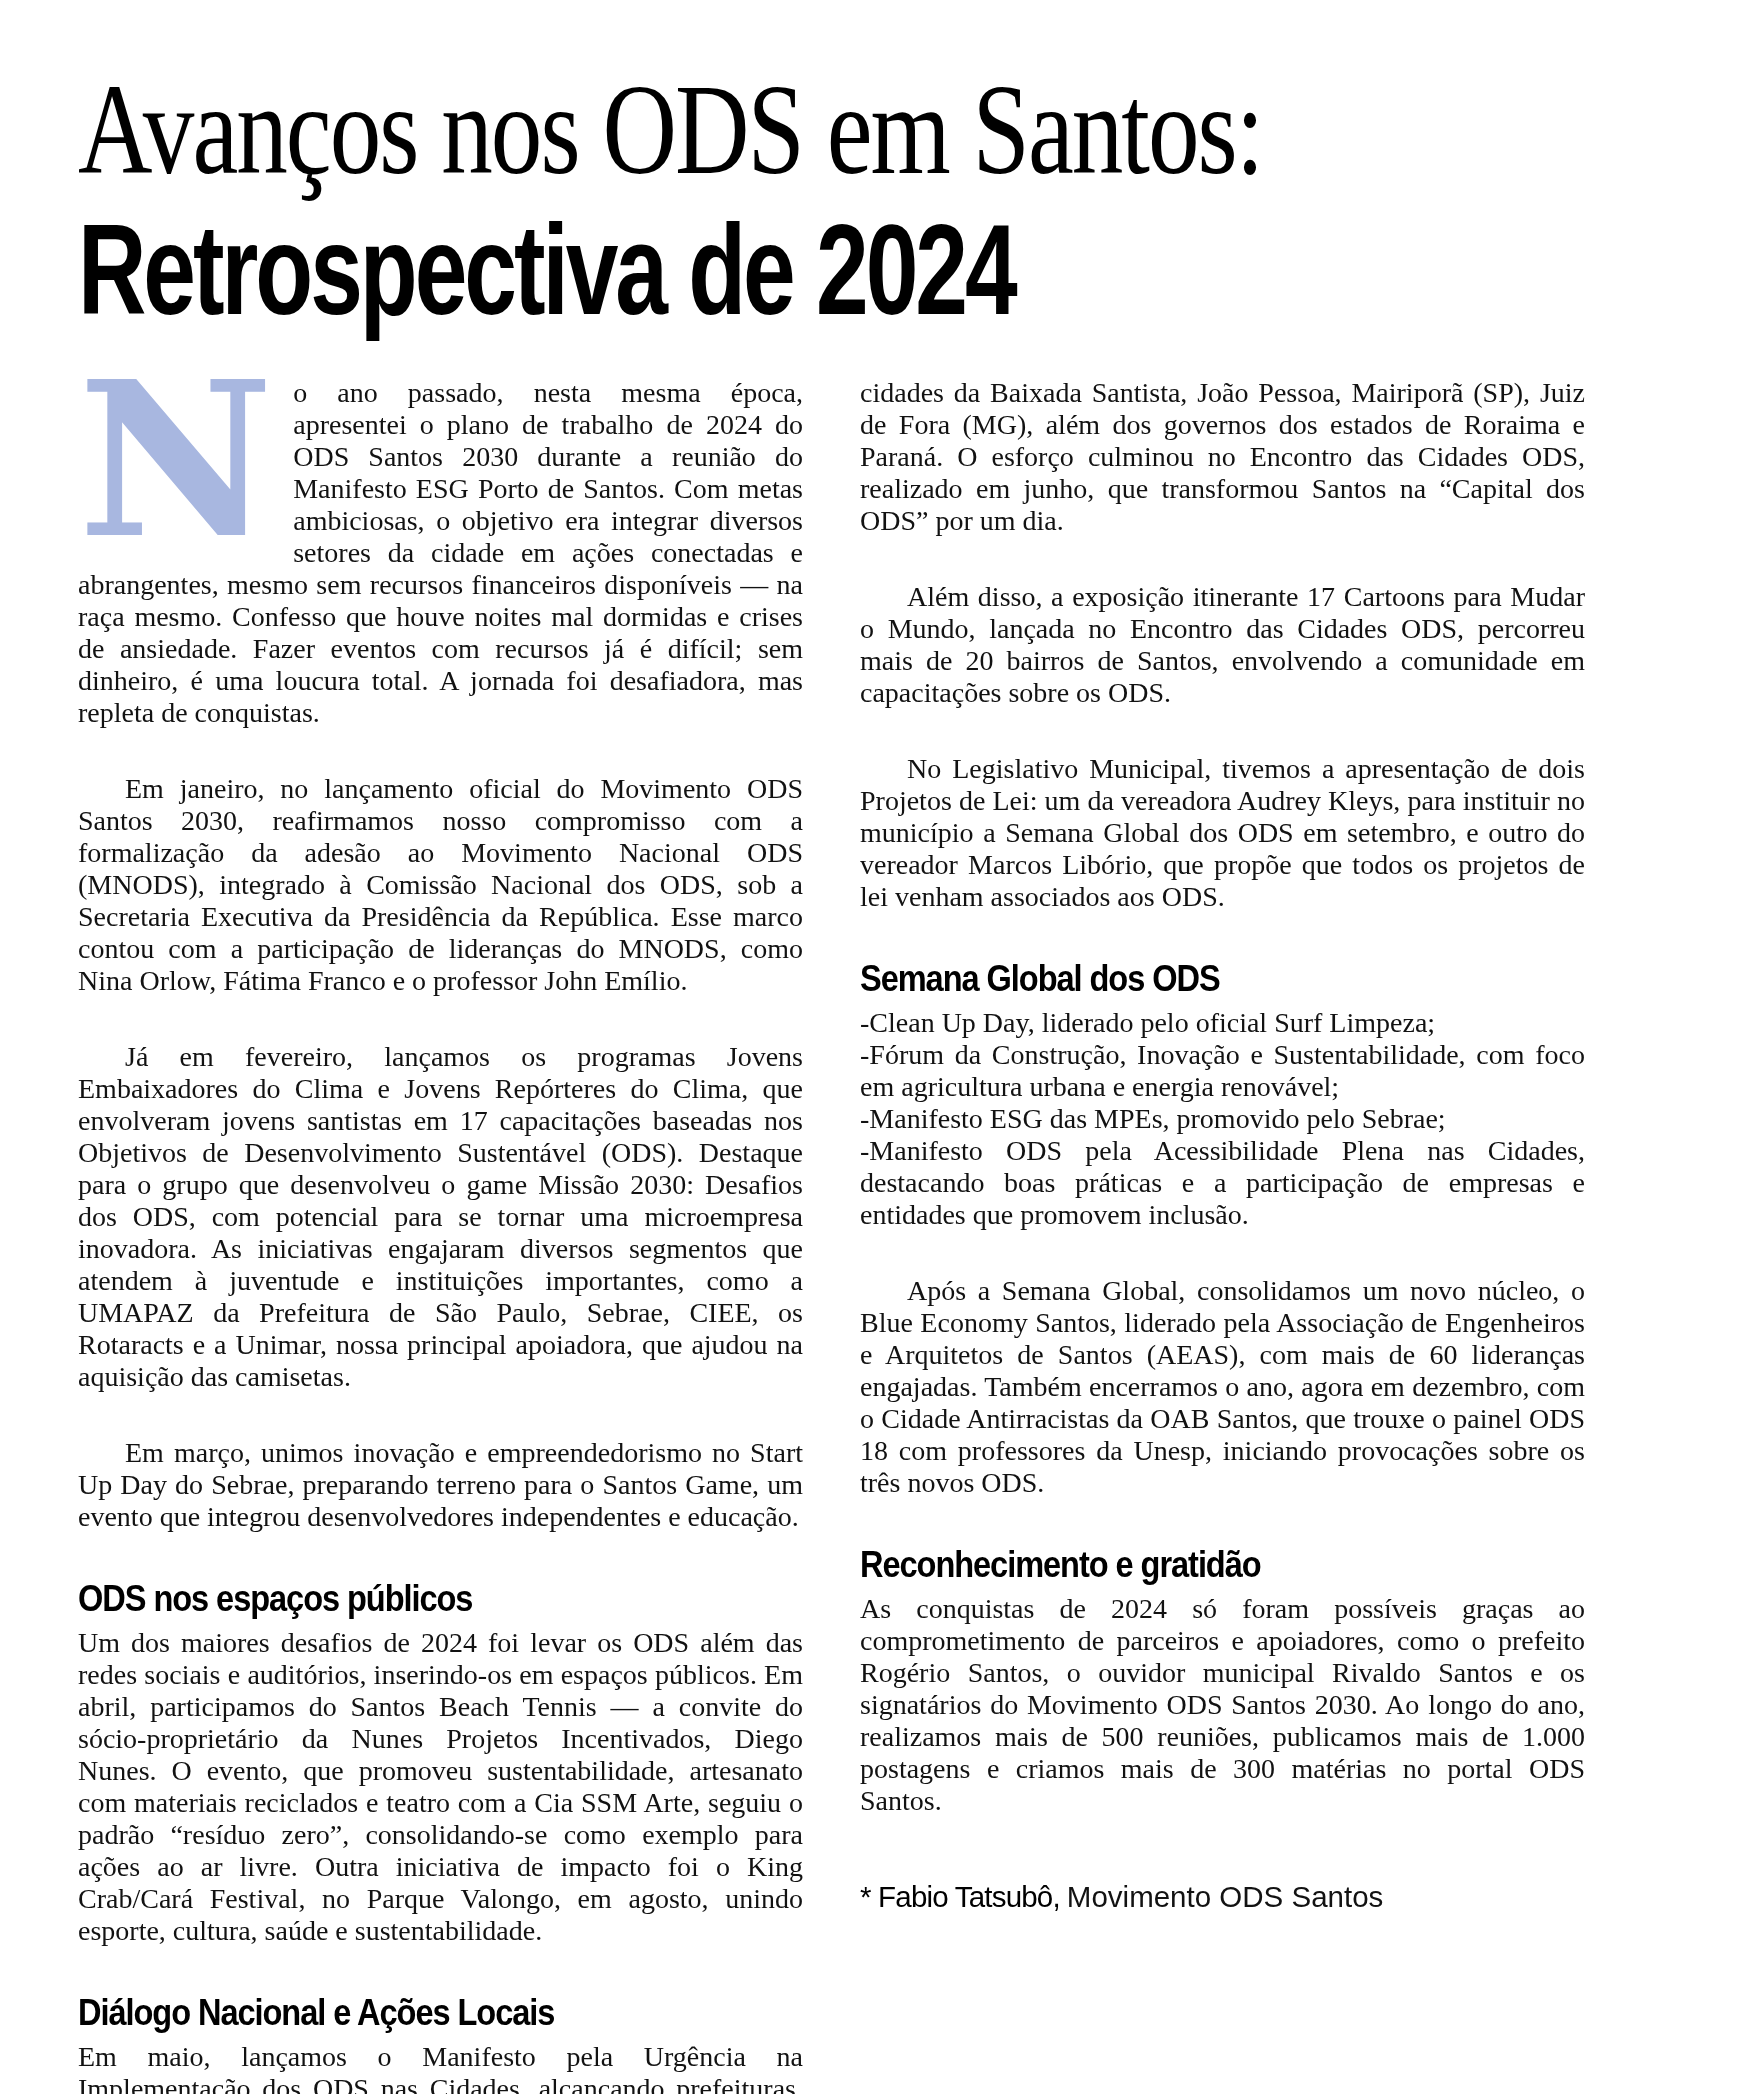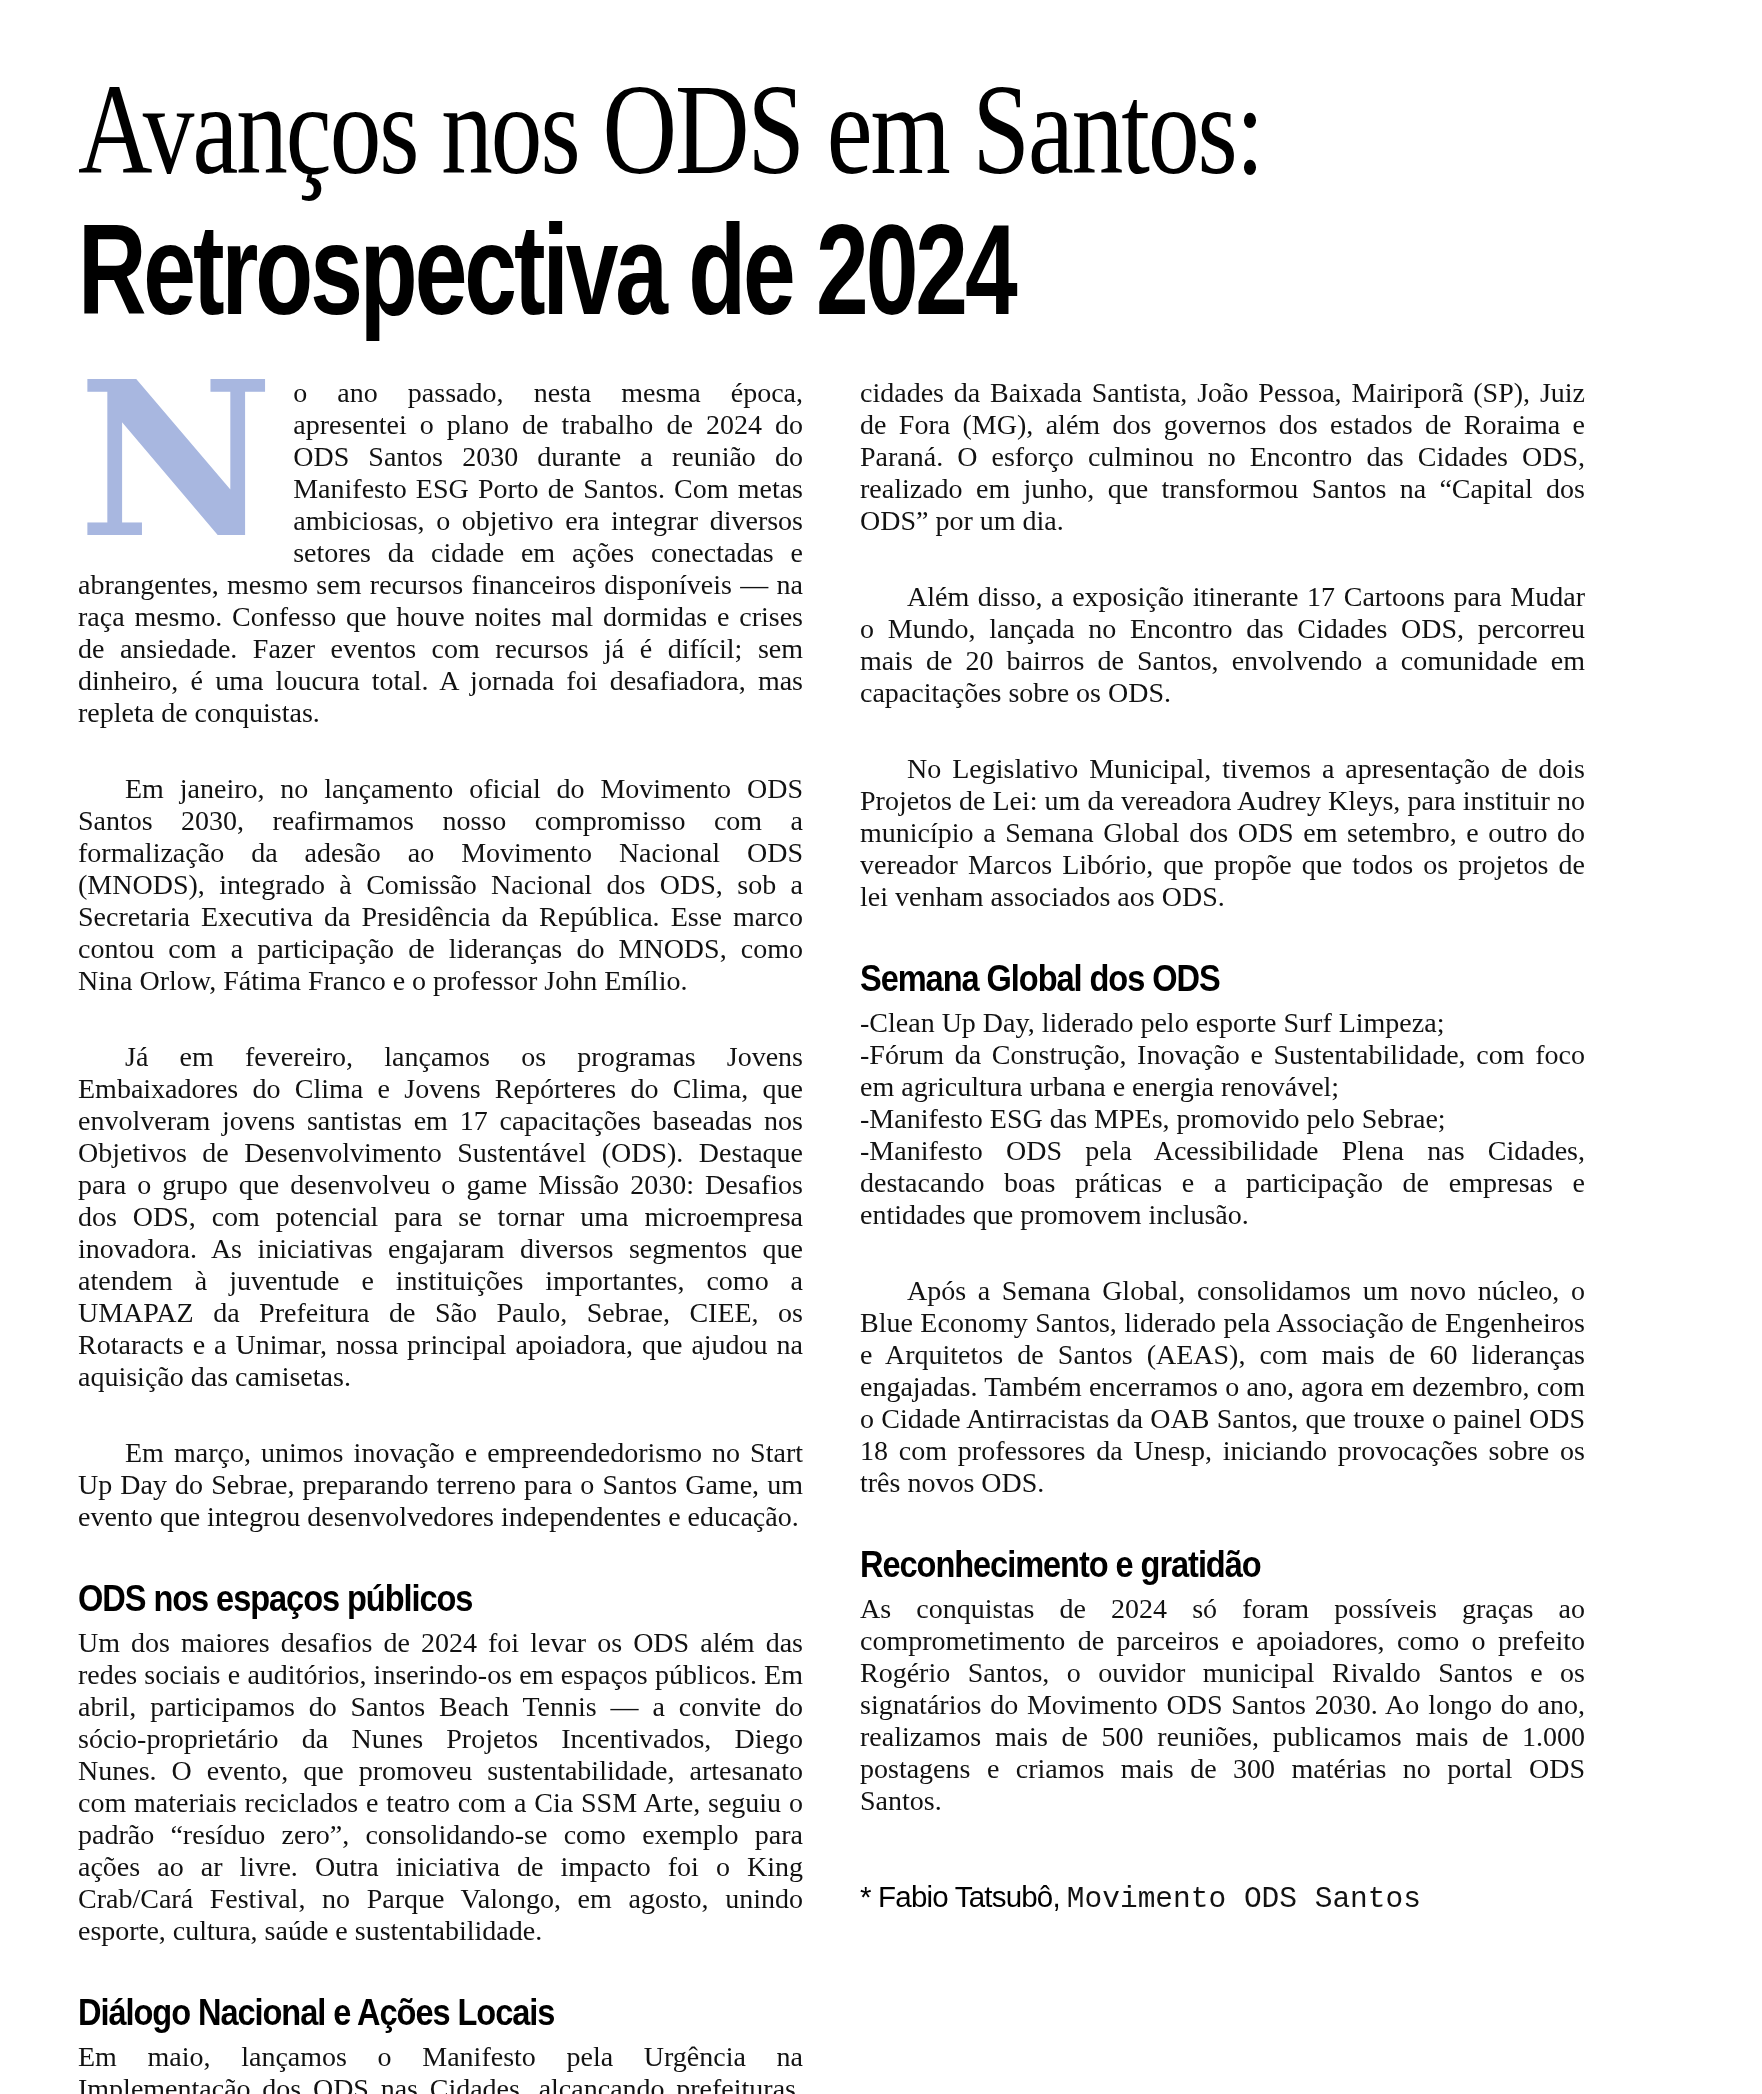--- a/index.html
+++ b/index.html
@@ -77,21 +77,21 @@
     text-align:left;
   }
   .byline-name{
     font-family:"Liberation Sans","DejaVu Sans",sans-serif;
     font-weight:400;
     font-size:29.5px;
     letter-spacing:-0.8px;
     color:#000;
   }
   .byline-org{
-    font-family:Liberation Mono, monospace;
+    font-family:Liberation Sans, sans-serif;
     font-size:29.5px;
     color:#121212;
   }
 </style>
 </head>
 <body>
 
 <div class="page">
 
   <header class="headline">
@@ -110,21 +110,21 @@
       <p>Um dos maiores desafios de 2024 foi levar os ODS além das redes sociais e auditórios, inserindo-os em espaços públicos. Em abril, participamos do Santos Beach Tennis — a convite do sócio-proprietário da Nunes Projetos Incentivados, Diego Nunes. O evento, que promoveu sustentabilidade, artesanato com materiais reciclados e teatro com a Cia SSM Arte, seguiu o padrão “resíduo zero”, consolidando-se como exemplo para ações ao ar livre. Outra iniciativa de impacto foi o King Crab/Cará Festival, no Parque Valongo, em agosto, unindo esporte, cultura, saúde e sustentabilidade.</p>
       <h3 class="subhead">Diálogo Nacional e Ações Locais</h3>
       <p>Em maio, lançamos o Manifesto pela Urgência na Implementação dos ODS nas Cidades, alcançando prefeituras, universidades e instituições de diversas regiões do Brasil. Dialogamos com</p>
     </div>
 
     <div class="col">
       <p>cidades da Baixada Santista, João Pessoa, Mairiporã (SP), Juiz de Fora (MG), além dos governos dos estados de Roraima e Paraná. O esforço culminou no Encontro das Cidades ODS, realizado em junho, que transformou Santos na “Capital dos ODS” por um dia.</p>
       <p class="ind">Além disso, a exposição itinerante 17 Cartoons para Mudar o Mundo, lançada no Encontro das Cidades ODS, percorreu mais de 20 bairros de Santos, envolvendo a comunidade em capacitações sobre os ODS.</p>
       <p class="ind">No Legislativo Municipal, tivemos a apresentação de dois Projetos de Lei: um da vereadora Audrey Kleys, para instituir no município a Semana Global dos ODS em setembro, e outro do vereador Marcos Libório, que propõe que todos os projetos de lei venham associados aos ODS.</p>
       <h3 class="subhead">Semana Global dos ODS</h3>
-      <p>-Clean Up Day, liderado pelo esporte Surf Limpeza;</p>
+      <p>-Clean Up Day, liderado pelo oficial Surf Limpeza;</p>
       <p>-Fórum da Construção, Inovação e Sustentabilidade, com foco em agricultura urbana e energia renovável;</p>
       <p>-Manifesto ESG das MPEs, promovido pelo Sebrae;</p>
       <p>-Manifesto ODS pela Acessibilidade Plena nas Cidades, destacando boas práticas e a participação de empresas e entidades que promovem inclusão.</p>
       <p class="ind">Após a Semana Global, consolidamos um novo núcleo, o Blue Economy Santos, liderado pela Associação de Engenheiros e Arquitetos de Santos (AEAS), com mais de 60 lideranças engajadas. Também encerramos o ano, agora em dezembro, com o Cidade Antirracistas da OAB Santos, que trouxe o painel ODS 18 com professores da Unesp, iniciando provocações sobre os três novos ODS.</p>
       <h3 class="subhead">Reconhecimento e gratidão</h3>
       <p>As conquistas de 2024 só foram possíveis graças ao comprometimento de parceiros e apoiadores, como o prefeito Rogério Santos, o ouvidor municipal Rivaldo Santos e os signatários do Movimento ODS Santos 2030. Ao longo do ano, realizamos mais de 500 reuniões, publicamos mais de 1.000 postagens e criamos mais de 300 matérias no portal ODS Santos.</p>
       <p class="byline"><span class="byline-name">* Fabio Tatsubô,</span> <span class="byline-org">Movimento ODS Santos</span></p>
     </div>
 
   </div>

